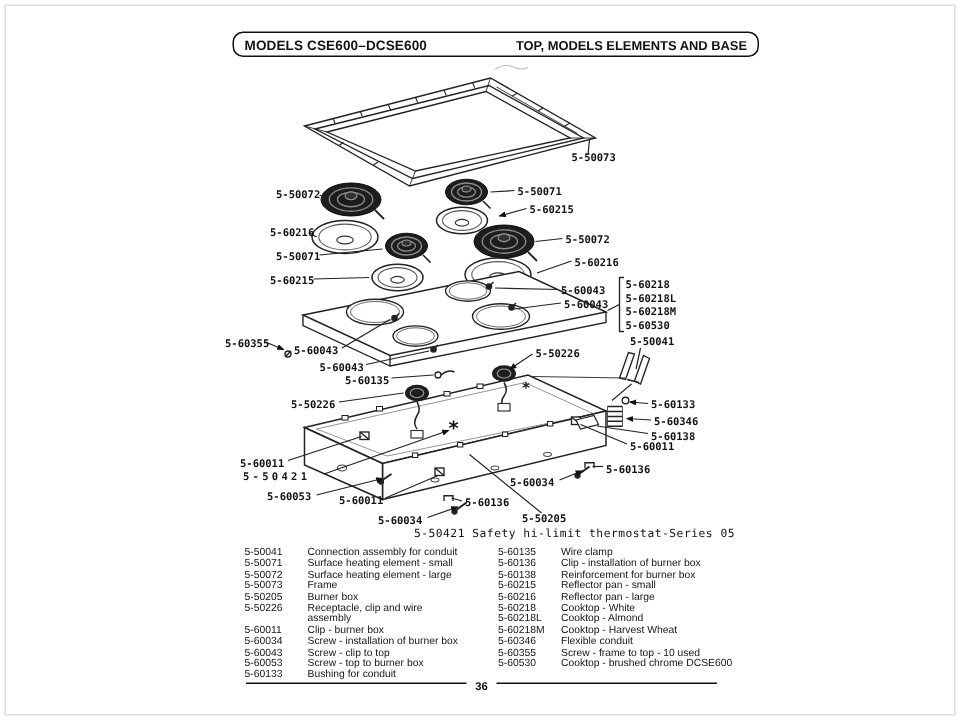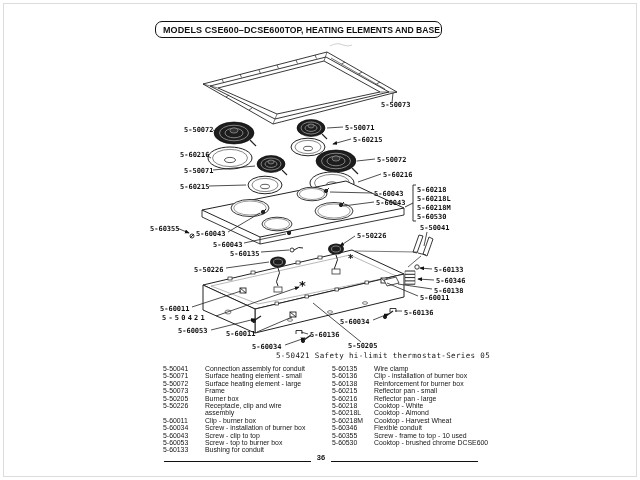--- a/index.html
+++ b/index.html
@@ -4,21 +4,21 @@
 <style>
   html,body{margin:0;padding:0;}
   body{
     width:640px;height:480px;position:relative;background:#ffffff;
     font-family:"Liberation Sans",sans-serif;color:#111;overflow:hidden;
   }
   .scan-border{position:absolute;left:3px;top:3px;right:3px;bottom:3px;
     border:1px solid #dcdcdc;pointer-events:none;}
   
   .header-box{
-    position:absolute;left:155px;top:21px;width:287px;height:17px;
+    position:absolute;left:155px;top:21px;width:351px;height:17px;
     border:1.6px solid #111;border-radius:7px;box-sizing:border-box;
     display:flex;align-items:center;justify-content:space-between;padding:0 7px;
     background:#fff;
   }
   .header-box .models{font-weight:bold;font-size:9px;letter-spacing:.1px;white-space:nowrap;}
   .header-box .sect{font-weight:bold;font-size:8.6px;white-space:nowrap;}
   
   #diagram-svg{position:absolute;left:0;top:0;}
   .dlabel{font-family:"DejaVu Sans Mono",monospace;font-weight:bold;font-size:7px;fill:#111;}
   .spaced{letter-spacing:2.2px;}
@@ -32,32 +32,32 @@
     white-space:nowrap;color:#151515;
   }
   
   .plist{position:absolute;top:365px;font-size:6.9px;line-height:7.4px;color:#151515;}
   #plist-left{left:163px;width:168px;}
   #plist-right{left:332px;width:162px;}
   .prow{display:flex;}
   .pnum{width:42px;flex:none;}
   .pdesc{white-space:pre-line;}
   
-  .footer{position:absolute;left:164px;top:454px;width:314px;display:flex;align-items:flex-end;gap:6px;}
+  .footer{position:absolute;left:164px;top:454px;width:314px;display:flex;align-items:flex-start;gap:6px;}
   .footer .rule{flex:1;border-top:1.7px solid #111;margin-top:1px;}
   .page-num{font-weight:bold;font-size:7.5px;line-height:8px;}
 </style>
 </head>
 <body>
 
 <div class="scan-border"></div>
 
 <div class="header-box">
   <span class="models">MODELS CSE600–DCSE600</span>
-  <span class="sect">TOP, HEATING ELEMENTS AND BASE</span>
+  <span class="sect">TOP, MODELS ELEMENTS AND BASE</span>
 </div>
 
 <svg id="diagram-svg" width="640" height="480" viewBox="0 0 640 480" xmlns="http://www.w3.org/2000/svg">
   <defs>
     <marker id="ah" markerWidth="6" markerHeight="6" refX="4.2" refY="2" orient="auto" markerUnits="userSpaceOnUse">
       <path d="M0,0 L5,2 L0,4 Z" fill="#111"></path>
     </marker>
   </defs>
 
   <path d="M330,46 q7,-4 13,-1 q5,2 9,0" stroke="#bbb" stroke-width=".7" fill="none"></path>

